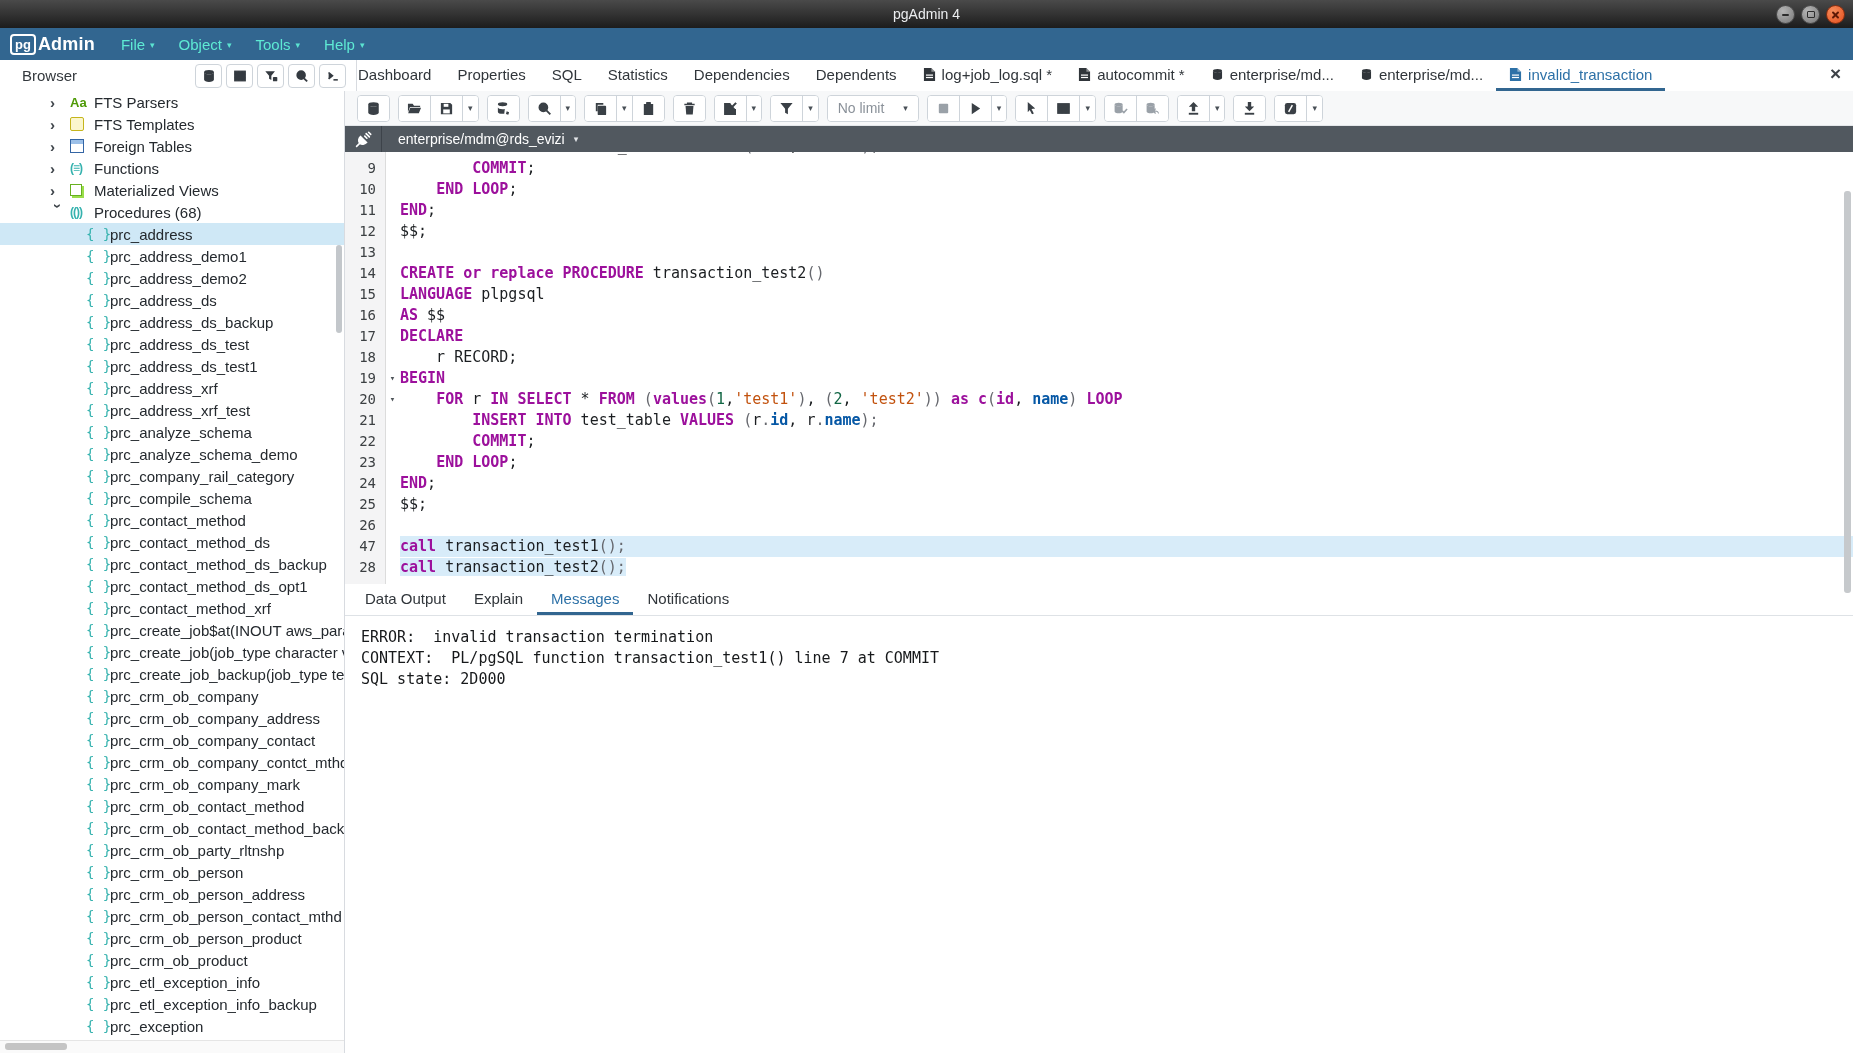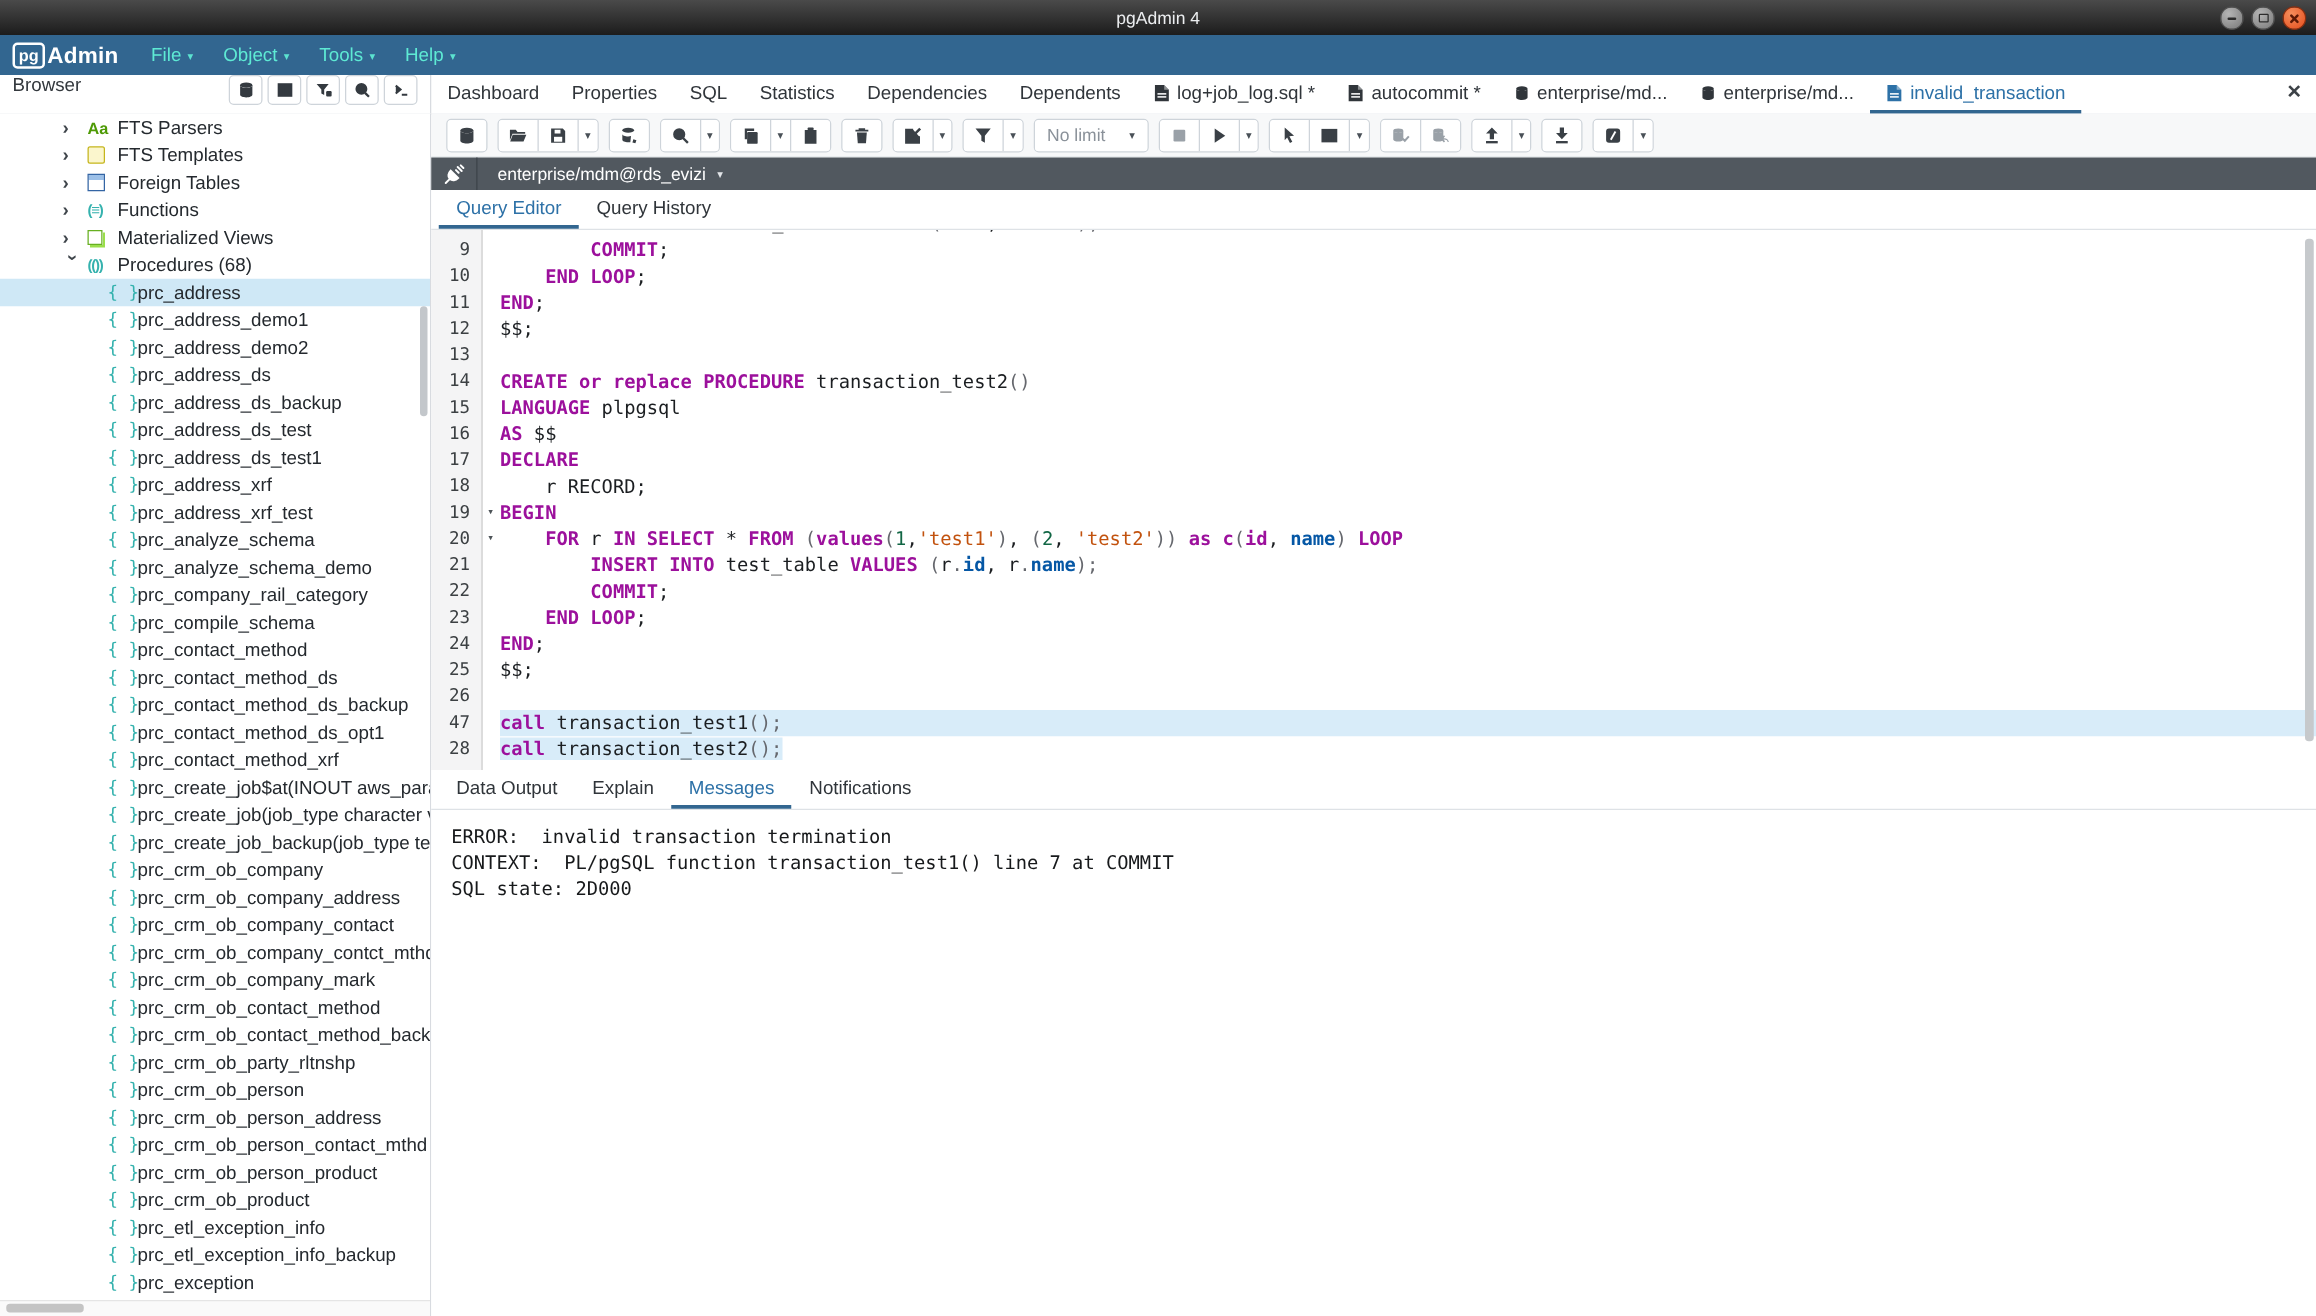--- a/index.html
+++ b/index.html
@@ -26,22 +26,22 @@
     display:flex;align-items:center;}
   #logo{display:flex;align-items:center;margin-left:10px;margin-right:26px;}
   #logo-pg{border:2px solid #fff;border-radius:4px;color:#fff;font-weight:bold;font-size:13px;
     padding:0 3px;margin-right:2px;line-height:17px;}
   #logo-admin{color:#fff;font-weight:bold;font-size:18px;letter-spacing:.2px;}
   .menu-item{color:#5eead4;font-size:15px;margin-right:24px;display:flex;align-items:center;gap:5px;cursor:default;}
   .mcaret{font-size:9px;opacity:.95;padding-top:2px;}
   
   #tabrow{position:absolute;left:0;top:60px;width:100%;height:31px;background:#fff;
     border-bottom:1px solid #d8dbe0;}
-  #browser-head{position:absolute;left:0;top:0;width:344px;height:100%;border-right:1px solid #d8dbe0;
-    display:flex;}
+  #browser-head{position:absolute;left:12px;top:0;width:344px;height:100%;border-right:1px solid #d8dbe0;
+    display:flex;align-items:center;}
   #browser-title{font-size:15px;color:#33383d;margin-left:10px;flex:1;}
   #browser-tools{display:flex;gap:4px;margin-right:10px;}
   .bt-btn{width:27px;height:24px;border:1px solid #ced4da;border-radius:4px;background:#fff;
     display:flex;align-items:center;justify-content:center;color:#343a40;padding:0;cursor:pointer;}
   .bt-btn svg{width:14px;height:14px;fill:currentColor;}
   #main-tabs{position:absolute;left:345px;top:0;right:34px;height:100%;display:flex;align-items:stretch;overflow:hidden;}
   .tab{display:flex;align-items:center;gap:6px;padding:0 13px;font-size:15px;color:#30353a;
     border-bottom:3px solid transparent;white-space:nowrap;cursor:pointer;}
   .tab .ticon{display:flex;}
   .tab .ticon svg{width:13px;height:15px;fill:currentColor;}
@@ -776,28 +776,20 @@
         <path d="M4.6 11.4L1.5 14.5"></path>
           </g>
         </svg>
     </span>
     <button id="conn-select">
       <span>enterprise/mdm@rds_evizi</span>
       <span class="caret">▾</span>
     </button>
   </div>
 
-  <div id="editor-tabs" class="subtabs">
-      <div class="subtab active">
-        <span>Query Editor</span>
-      </div>
-      <div class="subtab">
-        <span>Query History</span>
-      </div>
-    </div>
 
   <div id="code-area">
     <div id="partial-line">
         <span class="codeline"><span>        </span><span class="tk-kw">INSERT INTO</span><span> test_table </span><span class="tk-kw">VALUES</span><span> </span><span class="tk-pu">(</span><span>r</span><span class="tk-pu">.</span><span class="tk-pr">id</span><span>, r</span><span class="tk-pu">.</span><span class="tk-pr">name</span><span class="tk-pu">);</span></span>
       </div>
     <div id="code-lines">
         <div class="ln">
           <span class="num">9</span>
           <span class="fold"></span>
           <span class="codeline"><span>        </span><span class="tk-kw">COMMIT</span><span>;</span></span>

